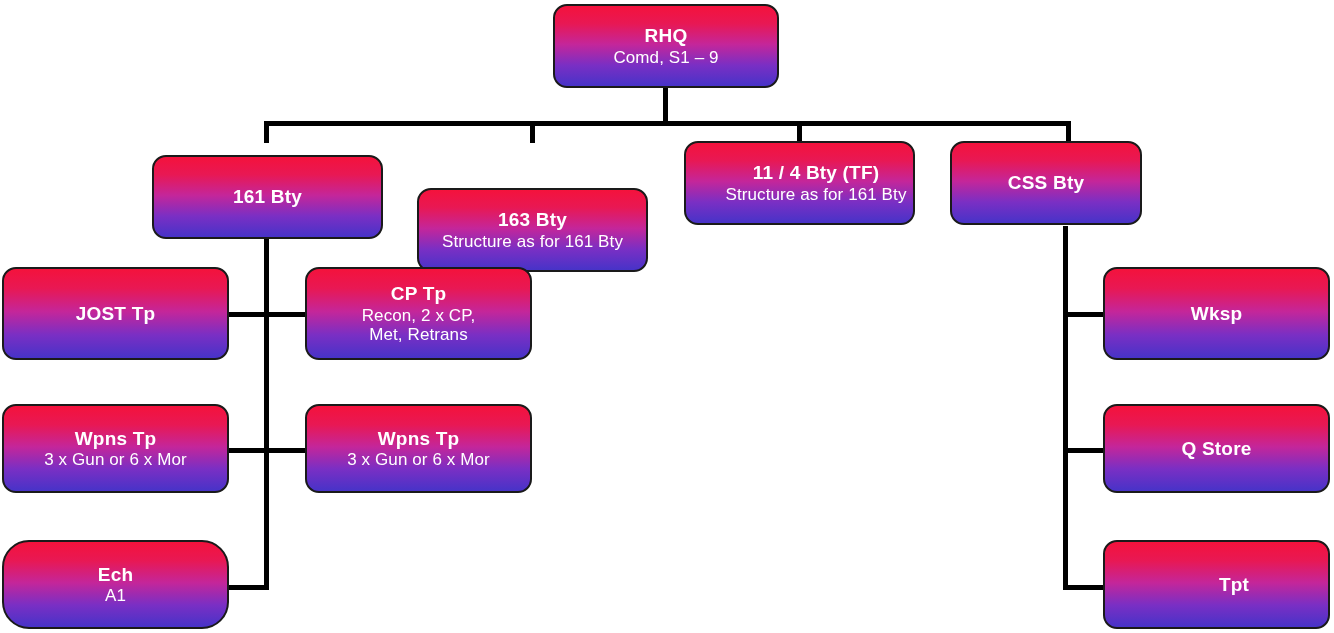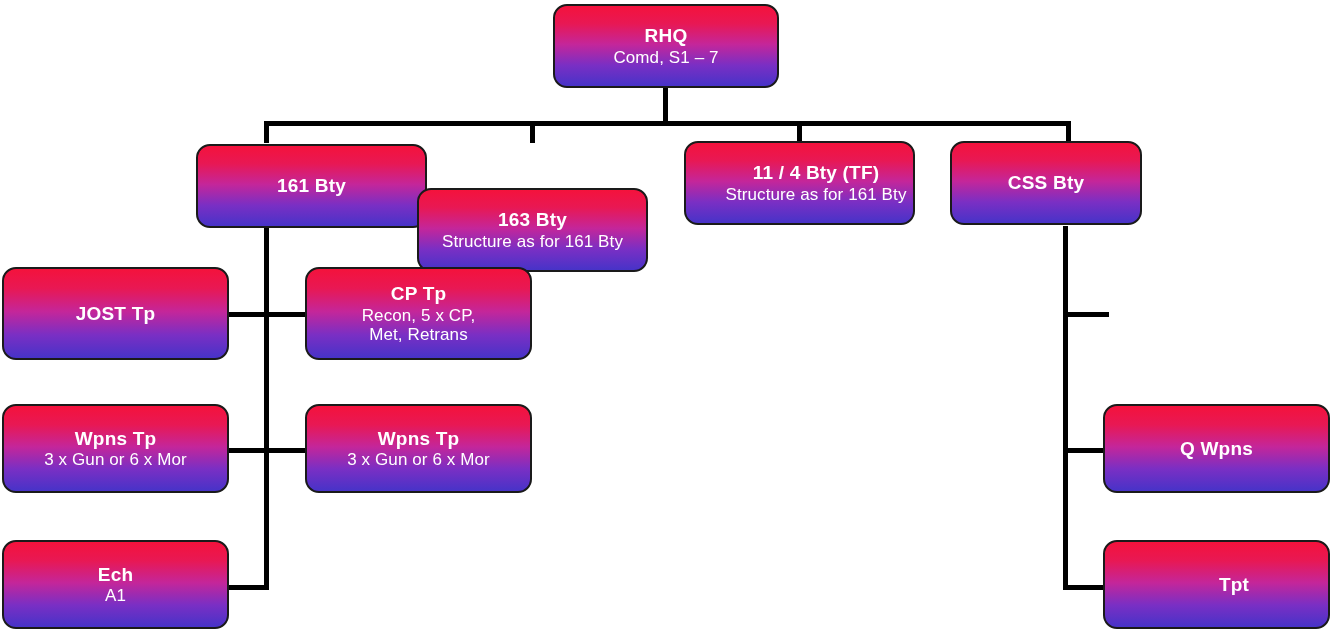--- a/index.html
+++ b/index.html
@@ -87,25 +87,25 @@
   <div class="conn h" style="left:228px; top:585px; width:41px;"></div>
 
   <div class="conn v" style="left:1063px; top:226px; height:364px;"></div>
   <div class="conn h" style="left:1063px; top:312px; width:46px;"></div>
   <div class="conn h" style="left:1063px; top:448px; width:46px;"></div>
   <div class="conn h" style="left:1063px; top:585px; width:46px;"></div>
 
   <div class="node" style="left:553px; top:4px; width:226px; height:84px;">
     <div class="n-title">RHQ</div>
     <div class="n-sub">
-        <span class="sub-line">Comd, S1 – 7</span>
+        <span class="sub-line">Comd, S1 – 9</span>
       </div>
   </div>
 
-  <div class="node no-sub" style="left:152px; top:144px; width:231px; height:84px;margin-left:44px;">
+  <div class="node no-sub" style="left:152px; top:155px; width:231px; height:84px;">
     <div class="n-title">161 Bty</div>
   </div>
 
   <div class="node" style="left:417px; top:141px; width:231px; height:84px;margin-top:47px;">
     <div class="n-title">163 Bty</div>
     <div class="n-sub">
         <span class="sub-line">Structure as for 161 Bty</span>
       </div>
   </div>
 
@@ -124,44 +124,47 @@
     <div class="n-title">JOST Tp</div>
   </div>
 
   <div class="node" style="left:2px; top:404px; width:227px; height:89px;">
     <div class="n-title">Wpns Tp</div>
     <div class="n-sub">
         <span class="sub-line">3 x Gun or 6 x Mor</span>
       </div>
   </div>
 
-  <div class="node" style="left:2px; top:540px; width:227px; height:89px;">
+  <div class="node" style="left:2px; top:540px; width:227px; height:89px;border-radius:27px;">
     <div class="n-title">Ech</div>
     <div class="n-sub">
         <span class="sub-line">A1</span>
       </div>
   </div>
 
   <div class="node" style="left:305px; top:267px; width:227px; height:93px;">
     <div class="n-title">CP Tp</div>
     <div class="n-sub">
-      <span class="sub-line">Recon, 5 x CP,</span>
+      <span class="sub-line">Recon, 2 x CP,</span>
       <span class="sub-line">Met, Retrans</span>
     </div>
   </div>
 
   <div class="node" style="left:305px; top:404px; width:227px; height:89px;">
     <div class="n-title">Wpns Tp</div>
     <div class="n-sub">
         <span class="sub-line">3 x Gun or 6 x Mor</span>
       </div>
   </div>
 
+  <div class="node no-sub" style="left:1103px; top:267px; width:227px; height:93px;">
+    <div class="n-title">Wksp</div>
+  </div>
 
   <div class="node no-sub" style="left:1103px; top:404px; width:227px; height:89px;">
-    <div class="n-title">Q Wpns</div>
+    <div class="n-title">Q Store</div>
   </div>
 
   <div class="node no-sub" style="left:1103px; top:540px; width:227px; height:89px;padding-left:41px;">
     <div class="n-title">Tpt</div>
   </div>
 
 </div>
 
 </body></html>

